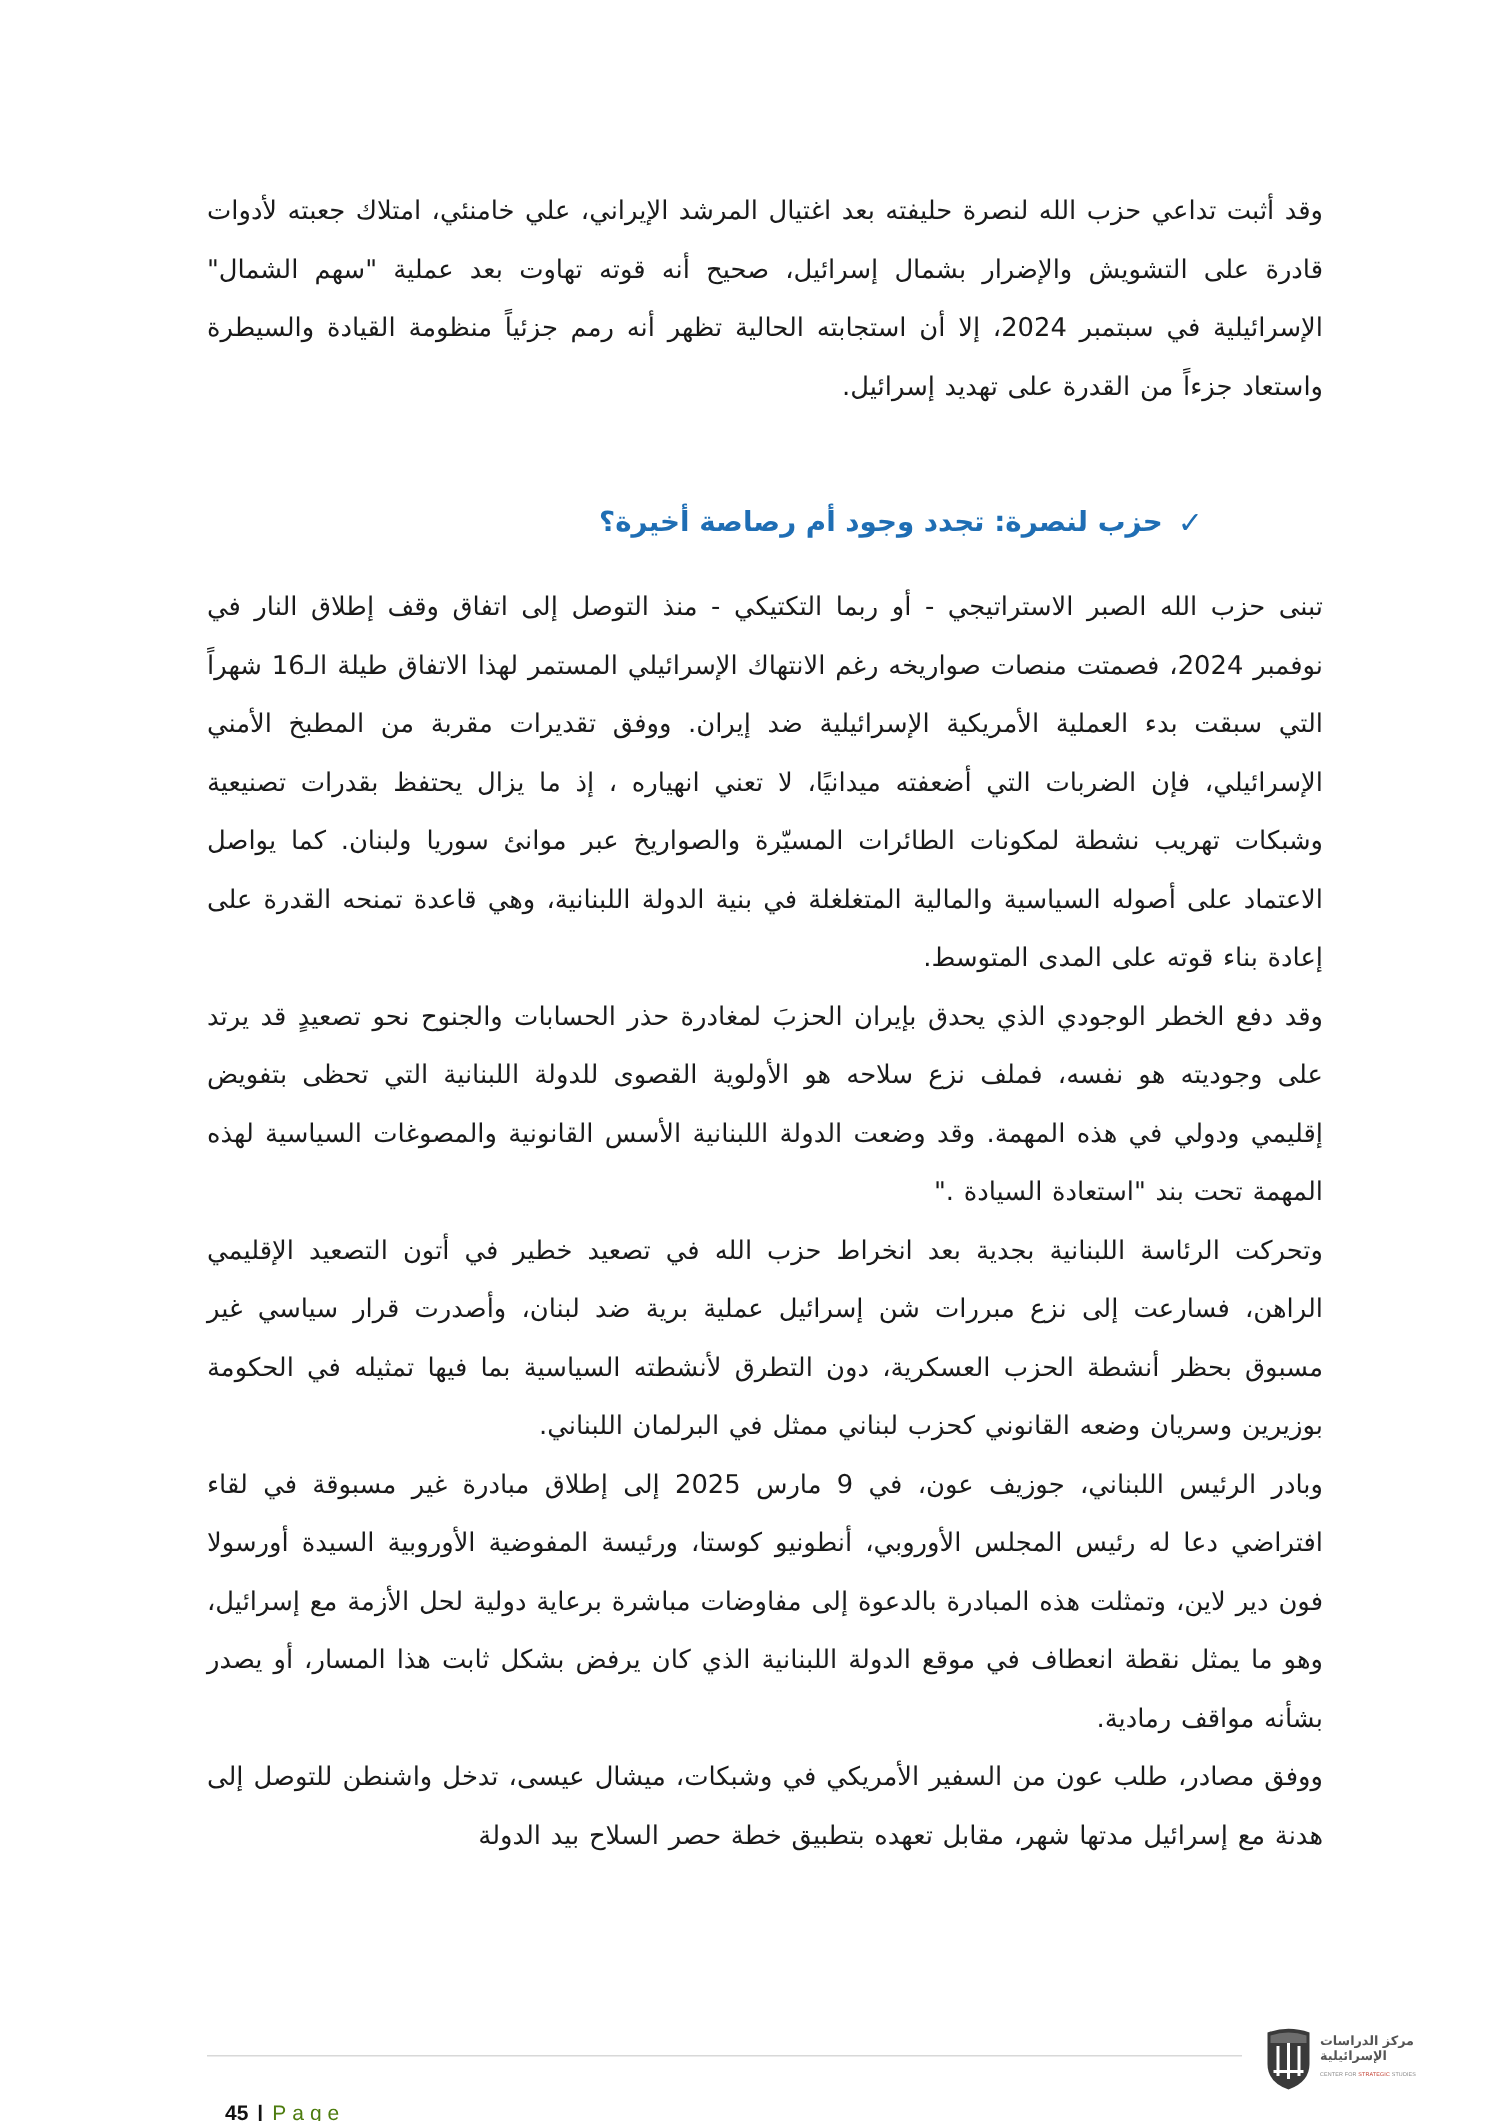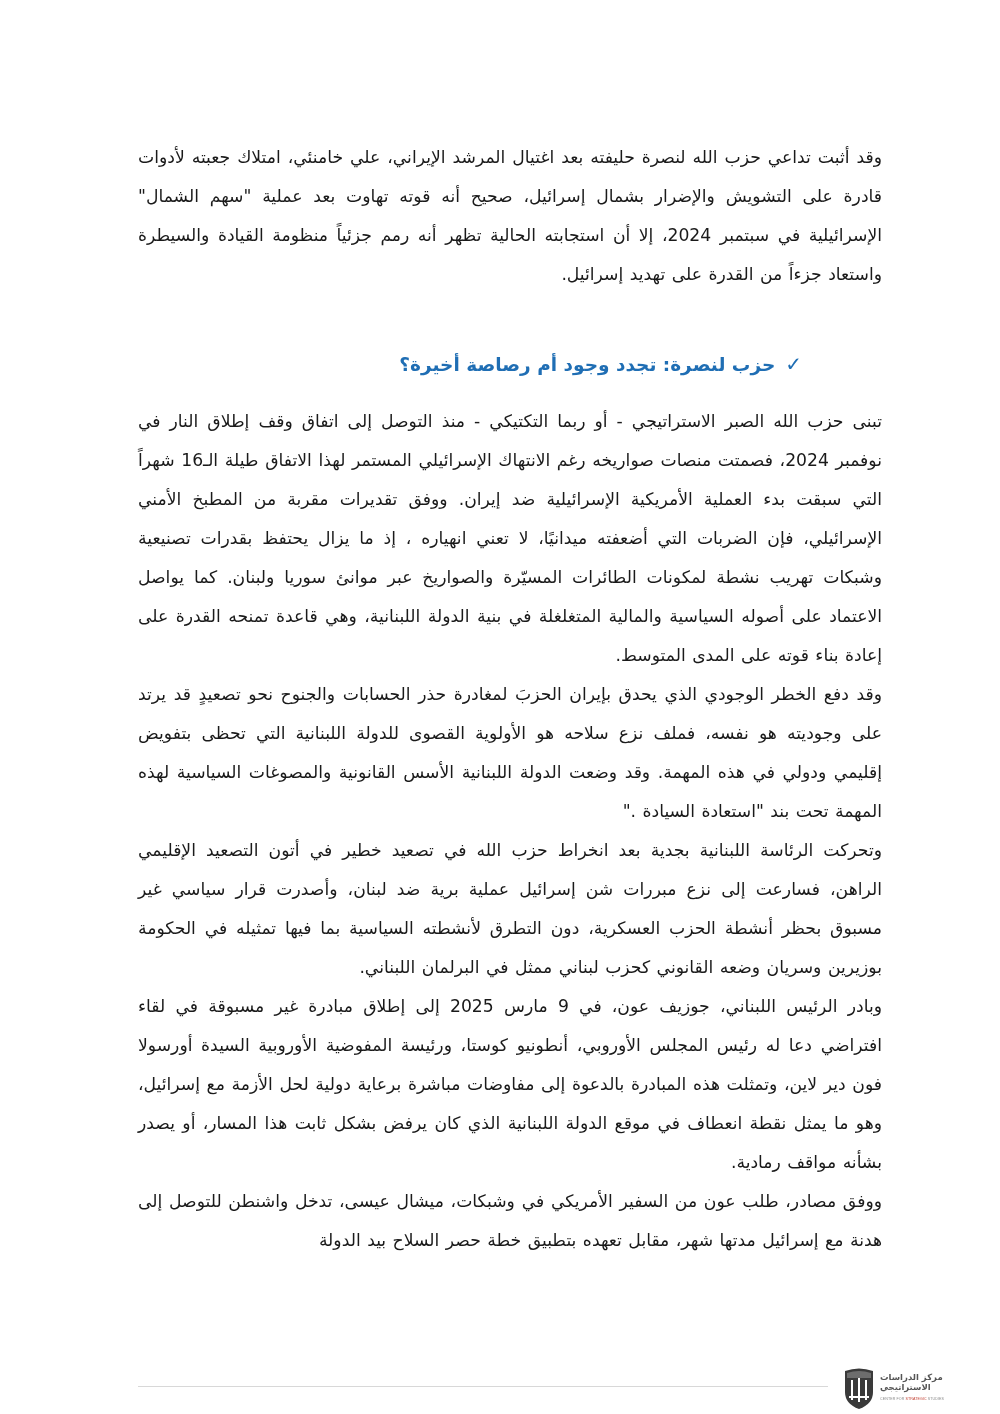--- a/index.html
+++ b/index.html
@@ -10,21 +10,21 @@
     body {
       width: 1000px;
       height: 1414px;
       position: relative;
       overflow: hidden;
       font-family: "DejaVu Sans", sans-serif;
       color: #1a1a1a;
     }
     .page {
       position: absolute;
-      left: 0; top: 16px;
+      left: 0; top: 0;
       width: 1000px;
       height: 1000px;
     }
     .content {
       position: absolute;
       left: 138px;
       right: 118px;
       top: 122px;
       direction: rtl;
       text-align: justify;
@@ -155,17 +155,17 @@
         <path d="M3 5 Q17 0 31 5 L31 26 Q31 38 17 43 Q3 38 3 26 Z" fill="#3a3a3a"></path>
         <path d="M5 7 Q17 3 29 7 L29 12 L5 12 Z" fill="#6d6d6d"></path>
         <rect x="9" y="14" width="2" height="20" fill="#ffffff"></rect>
         <rect x="16" y="12" width="2" height="24" fill="#ffffff"></rect>
         <rect x="23" y="14" width="2" height="20" fill="#ffffff"></rect>
         <rect x="7" y="30" width="20" height="2" fill="#ffffff"></rect>
       </svg>
     </div>
     <div class="text">
       <span class="ar1">مركز الدراسات</span>
-      <span class="ar2">الاستراتيجي</span>
+      <span class="ar2">الإسرائيلية</span>
       <span class="en"><span>CENTER FOR </span><span class="accent">STRATEGIC</span><span> STUDIES</span></span>
     </div>
   </div>
 </div>
 
 </body></html>

